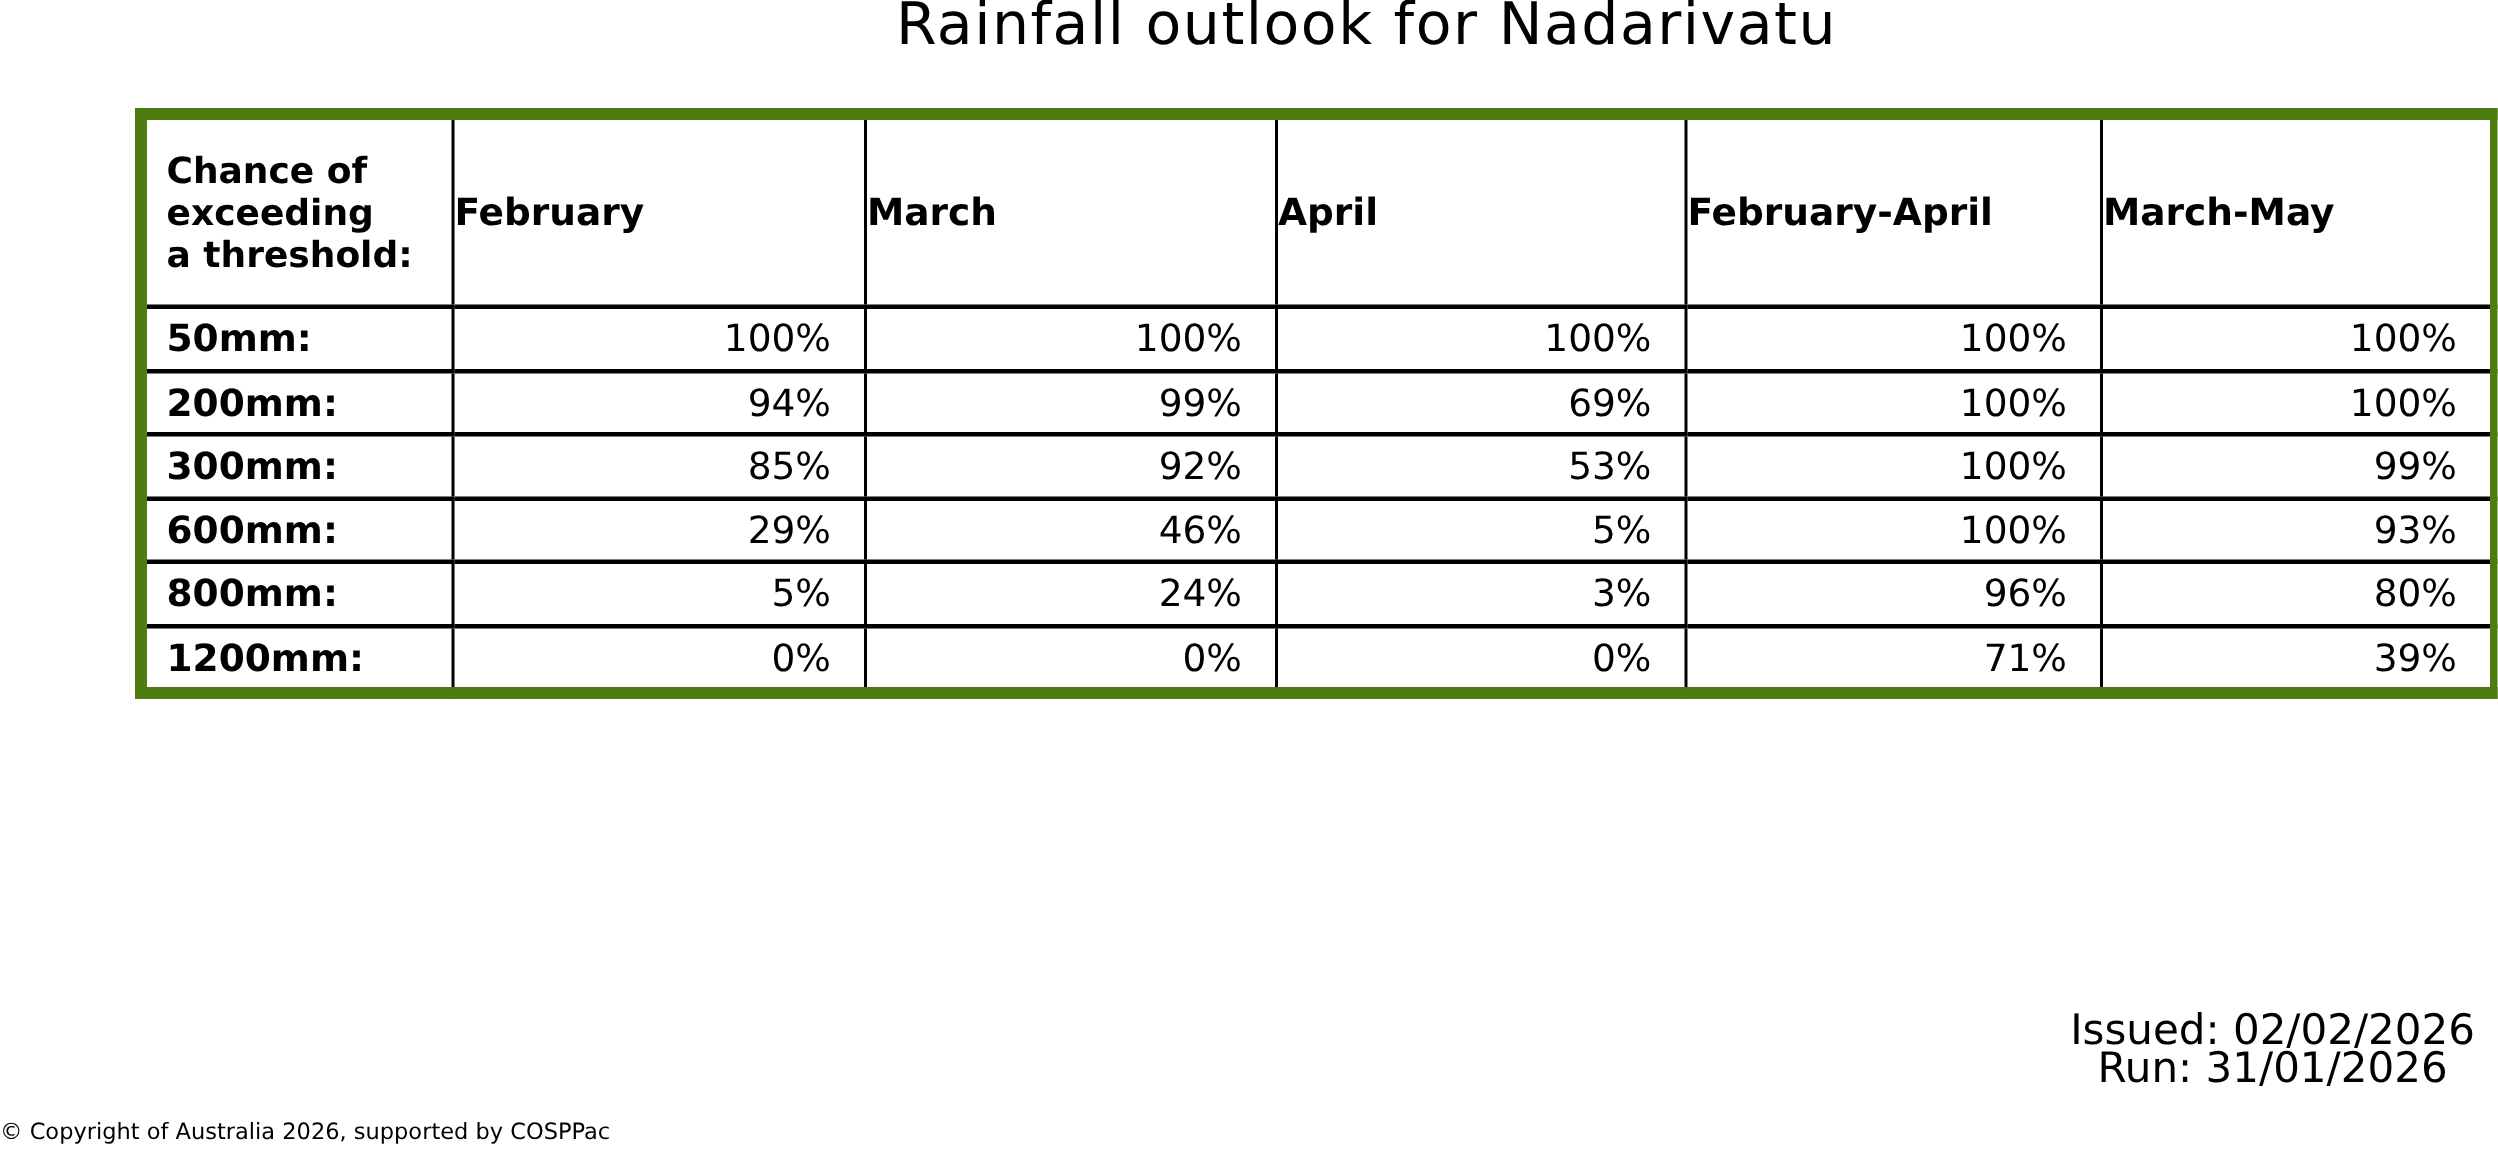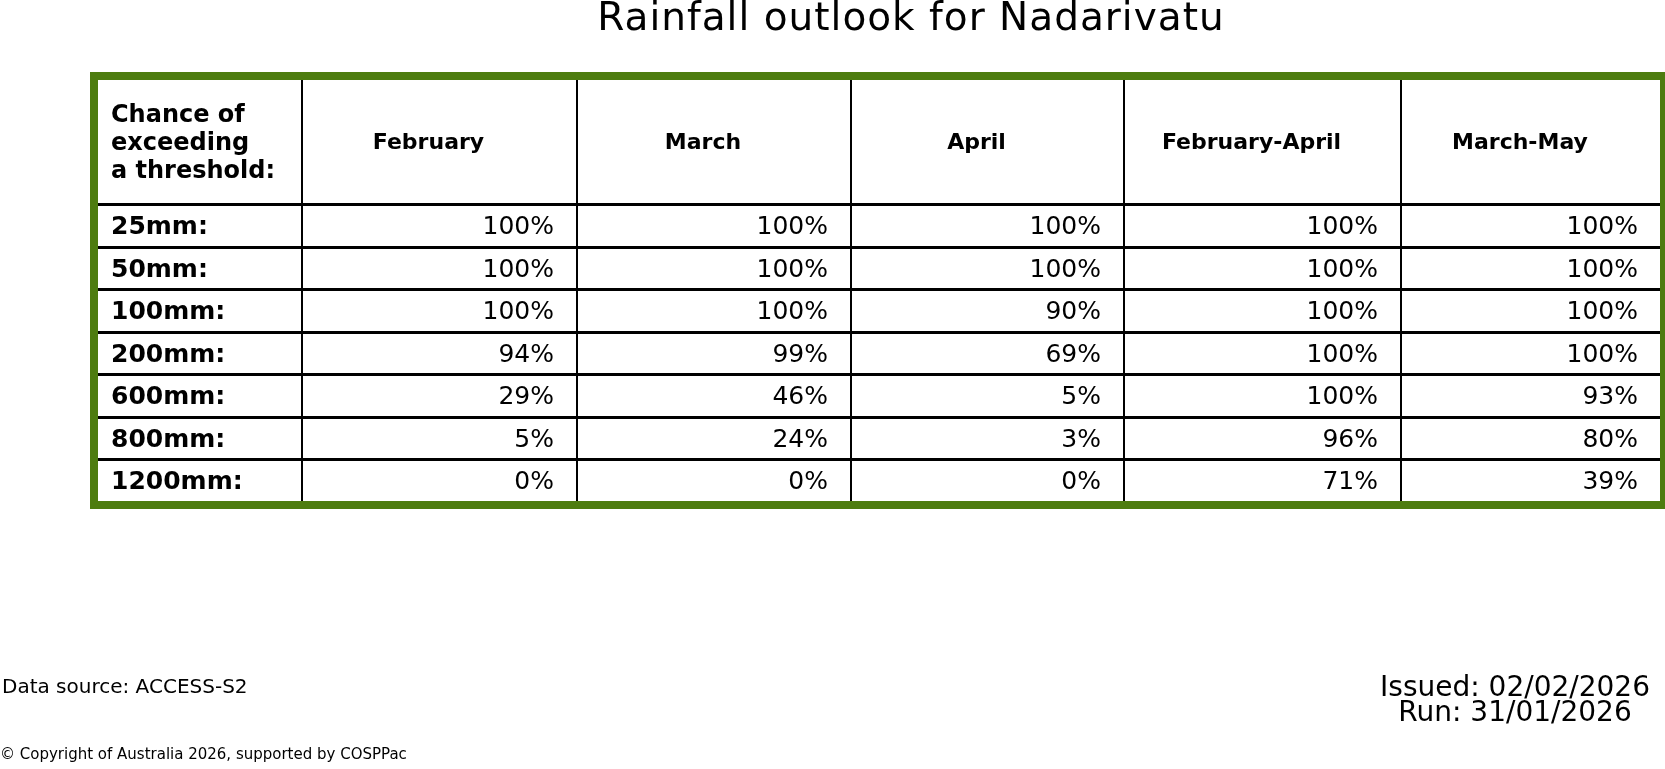--- a/index.html
+++ b/index.html
@@ -42,23 +42,23 @@
   table.rainfall-table th,
   table.rainfall-table td {
     border: solid #000000;
     border-width: 3px 2.5px;
     background: #ffffff;
     overflow: hidden;
   }
   thead th.col-header {
     height: 123px;
     vertical-align: middle;
-    text-align: center;
+    text-align: left;
     padding: 0 22px 0 0;
-    font-size: 22px;
+    font-size: 25px;
     font-weight: bold;
   }
   thead th.corner {
     text-align: left;
     padding: 0 4px 0 13px;
     font-size: 24px;
     line-height: 28px;
     font-weight: bold;
     white-space: pre-line;
   }
@@ -122,50 +122,42 @@
 a threshold:</th>
       <th class="col-header">February</th>
       <th class="col-header">March</th>
       <th class="col-header">April</th>
       <th class="col-header">February-April</th>
       <th class="col-header">March-May</th>
     </tr>
   </thead>
   <tbody>
       <tr>
-        <th class="row-label">25mm:</th>
-        <td class="value-cell">100%</td>
-        <td class="value-cell">100%</td>
-        <td class="value-cell">100%</td>
-        <td class="value-cell">100%</td>
-        <td class="value-cell">100%</td>
-      </tr>
-      <tr>
         <th class="row-label">50mm:</th>
         <td class="value-cell">100%</td>
         <td class="value-cell">100%</td>
         <td class="value-cell">100%</td>
-        <td class="value-cell">100%</td>
-        <td class="value-cell">100%</td>
-      </tr>
-      <tr>
-        <th class="row-label">100mm:</th>
-        <td class="value-cell">100%</td>
-        <td class="value-cell">100%</td>
-        <td class="value-cell">90%</td>
         <td class="value-cell">100%</td>
         <td class="value-cell">100%</td>
       </tr>
       <tr>
         <th class="row-label">200mm:</th>
         <td class="value-cell">94%</td>
         <td class="value-cell">99%</td>
         <td class="value-cell">69%</td>
         <td class="value-cell">100%</td>
         <td class="value-cell">100%</td>
+      </tr>
+      <tr>
+        <th class="row-label">300mm:</th>
+        <td class="value-cell">85%</td>
+        <td class="value-cell">92%</td>
+        <td class="value-cell">53%</td>
+        <td class="value-cell">100%</td>
+        <td class="value-cell">99%</td>
       </tr>
       <tr>
         <th class="row-label">600mm:</th>
         <td class="value-cell">29%</td>
         <td class="value-cell">46%</td>
         <td class="value-cell">5%</td>
         <td class="value-cell">100%</td>
         <td class="value-cell">93%</td>
       </tr>
       <tr>
@@ -181,21 +173,20 @@
         <td class="value-cell">0%</td>
         <td class="value-cell">0%</td>
         <td class="value-cell">0%</td>
         <td class="value-cell">71%</td>
         <td class="value-cell">39%</td>
       </tr>
     </tbody>
 </table>
 
 <div class="footer-left">
-  <div>Data source: ACCESS-S2</div>
 </div>
 
 <div class="footer-right">
   <div>Issued: 02/02/2026</div>
   <div>Run: 31/01/2026</div>
 </div>
 
 <div class="copyright">© Copyright of Australia 2026, supported by COSPPac</div>
 
 </body></html>

